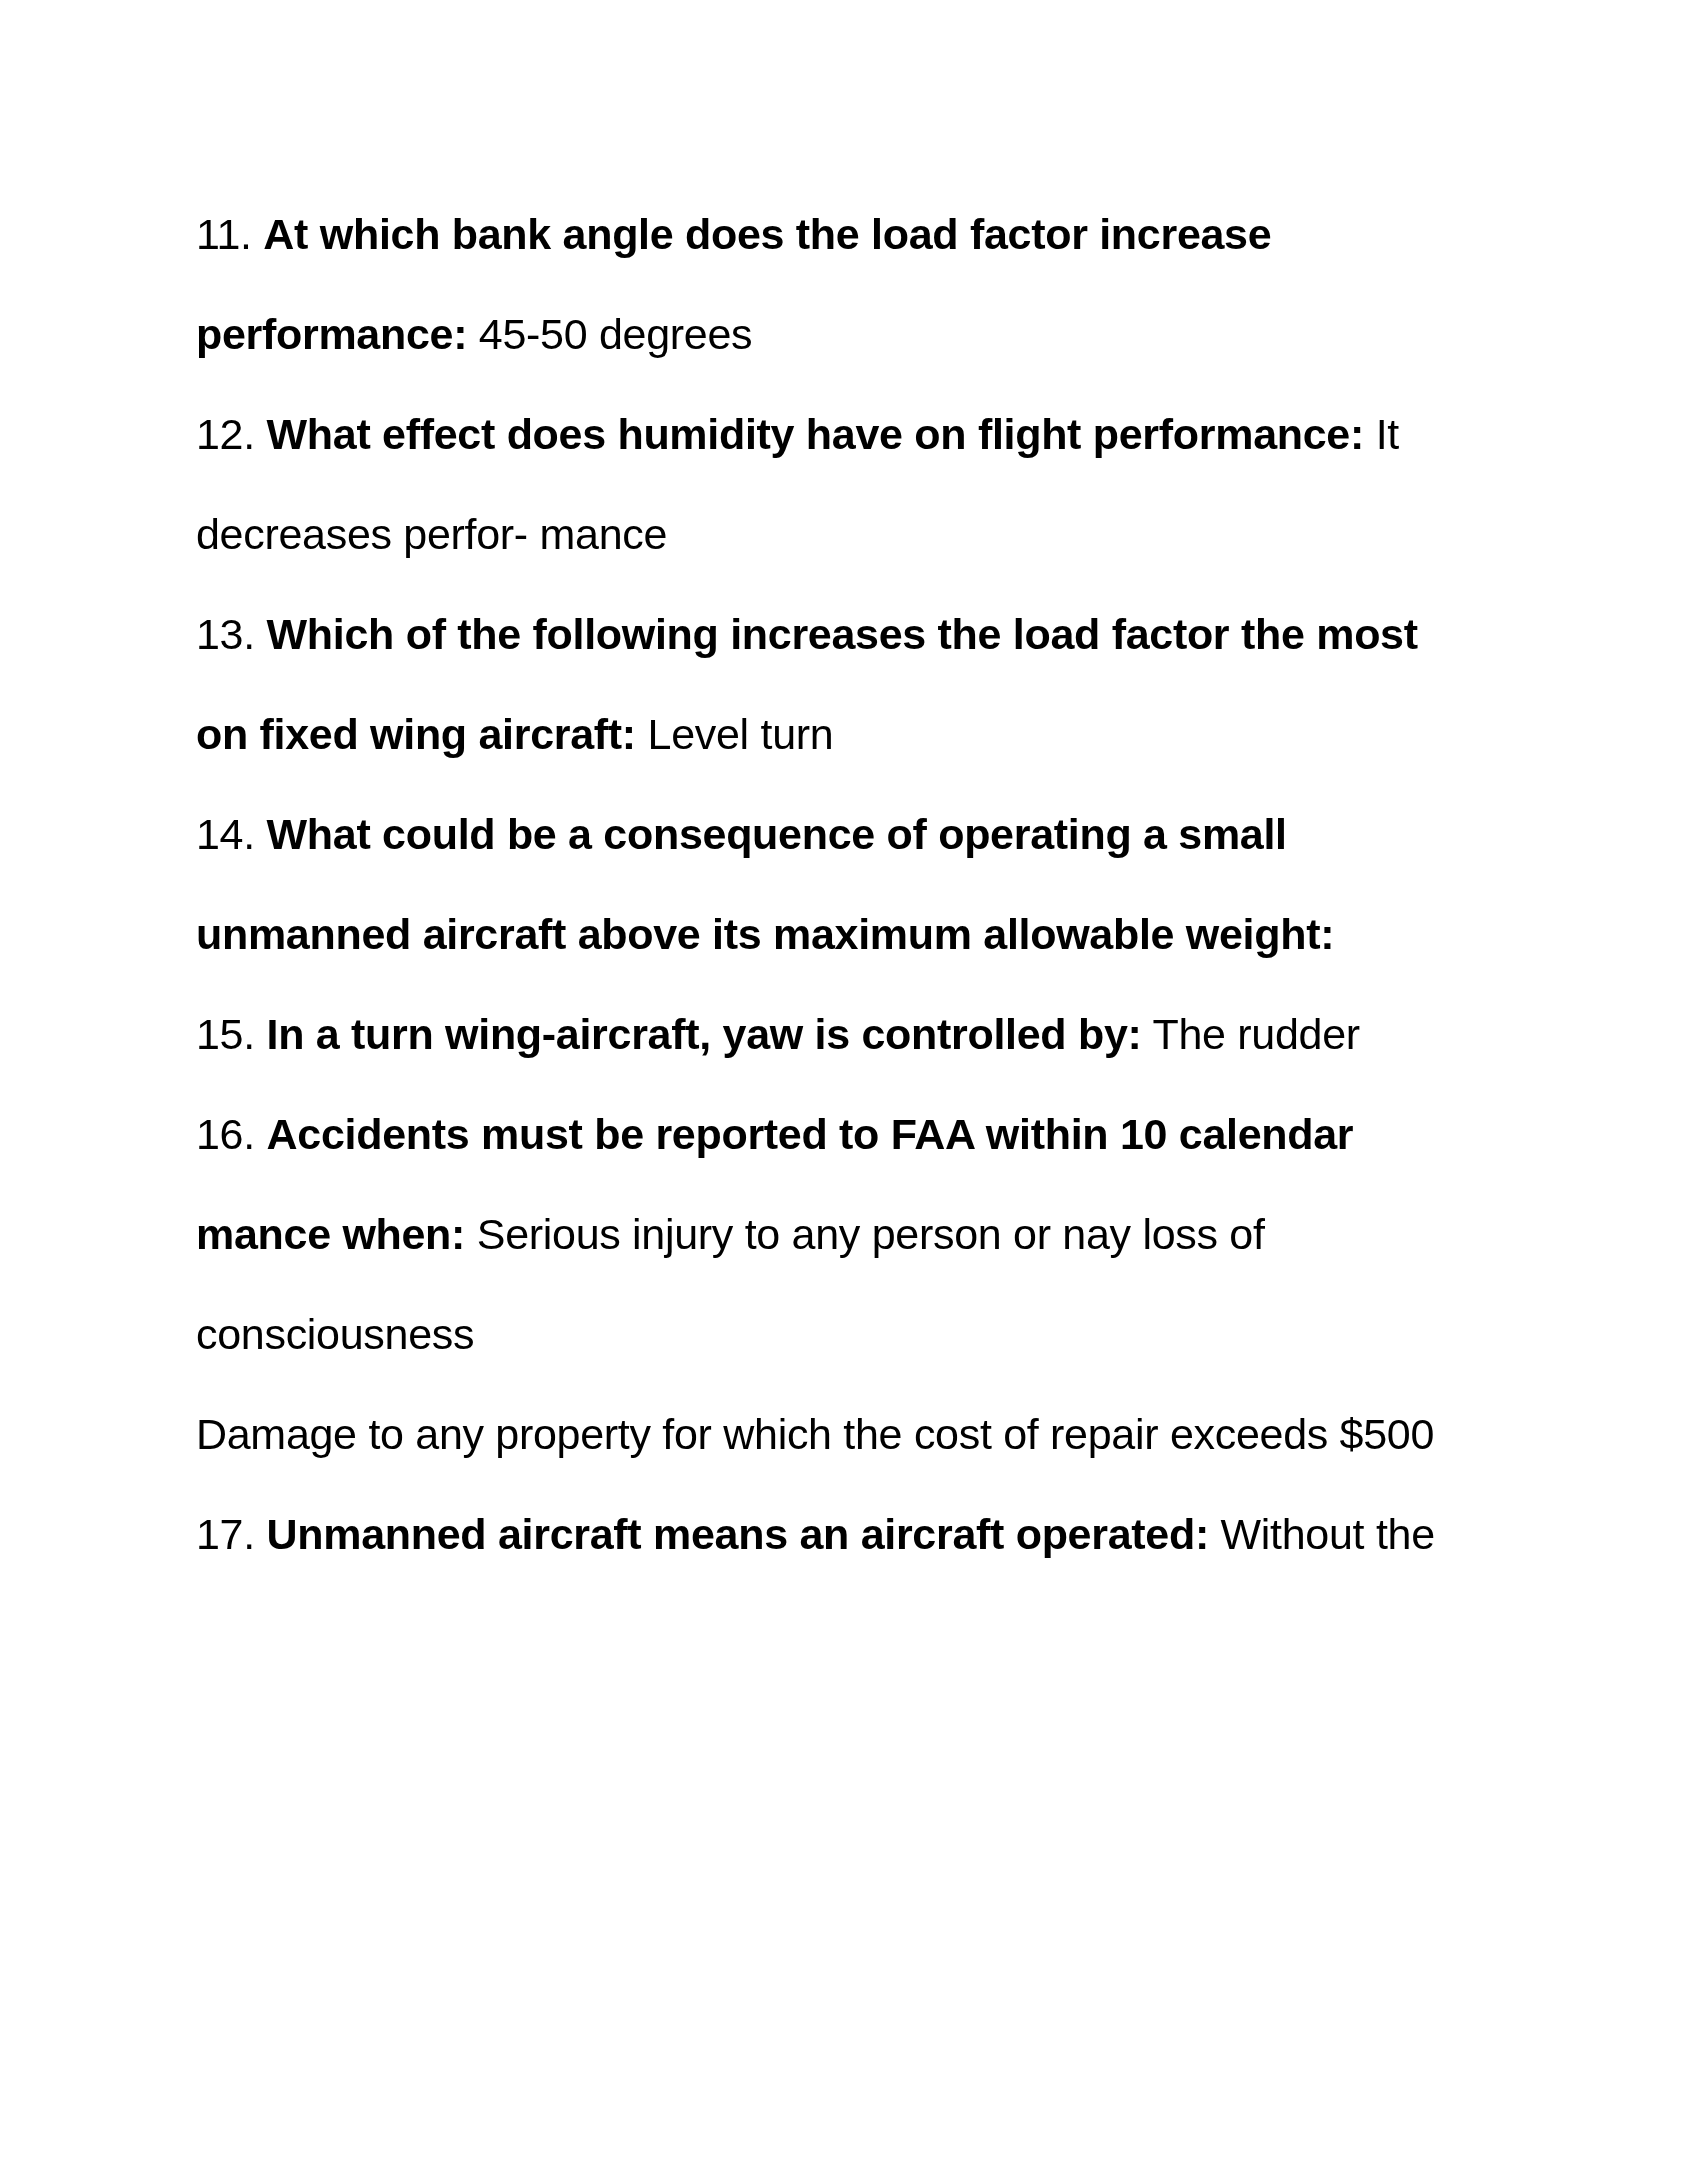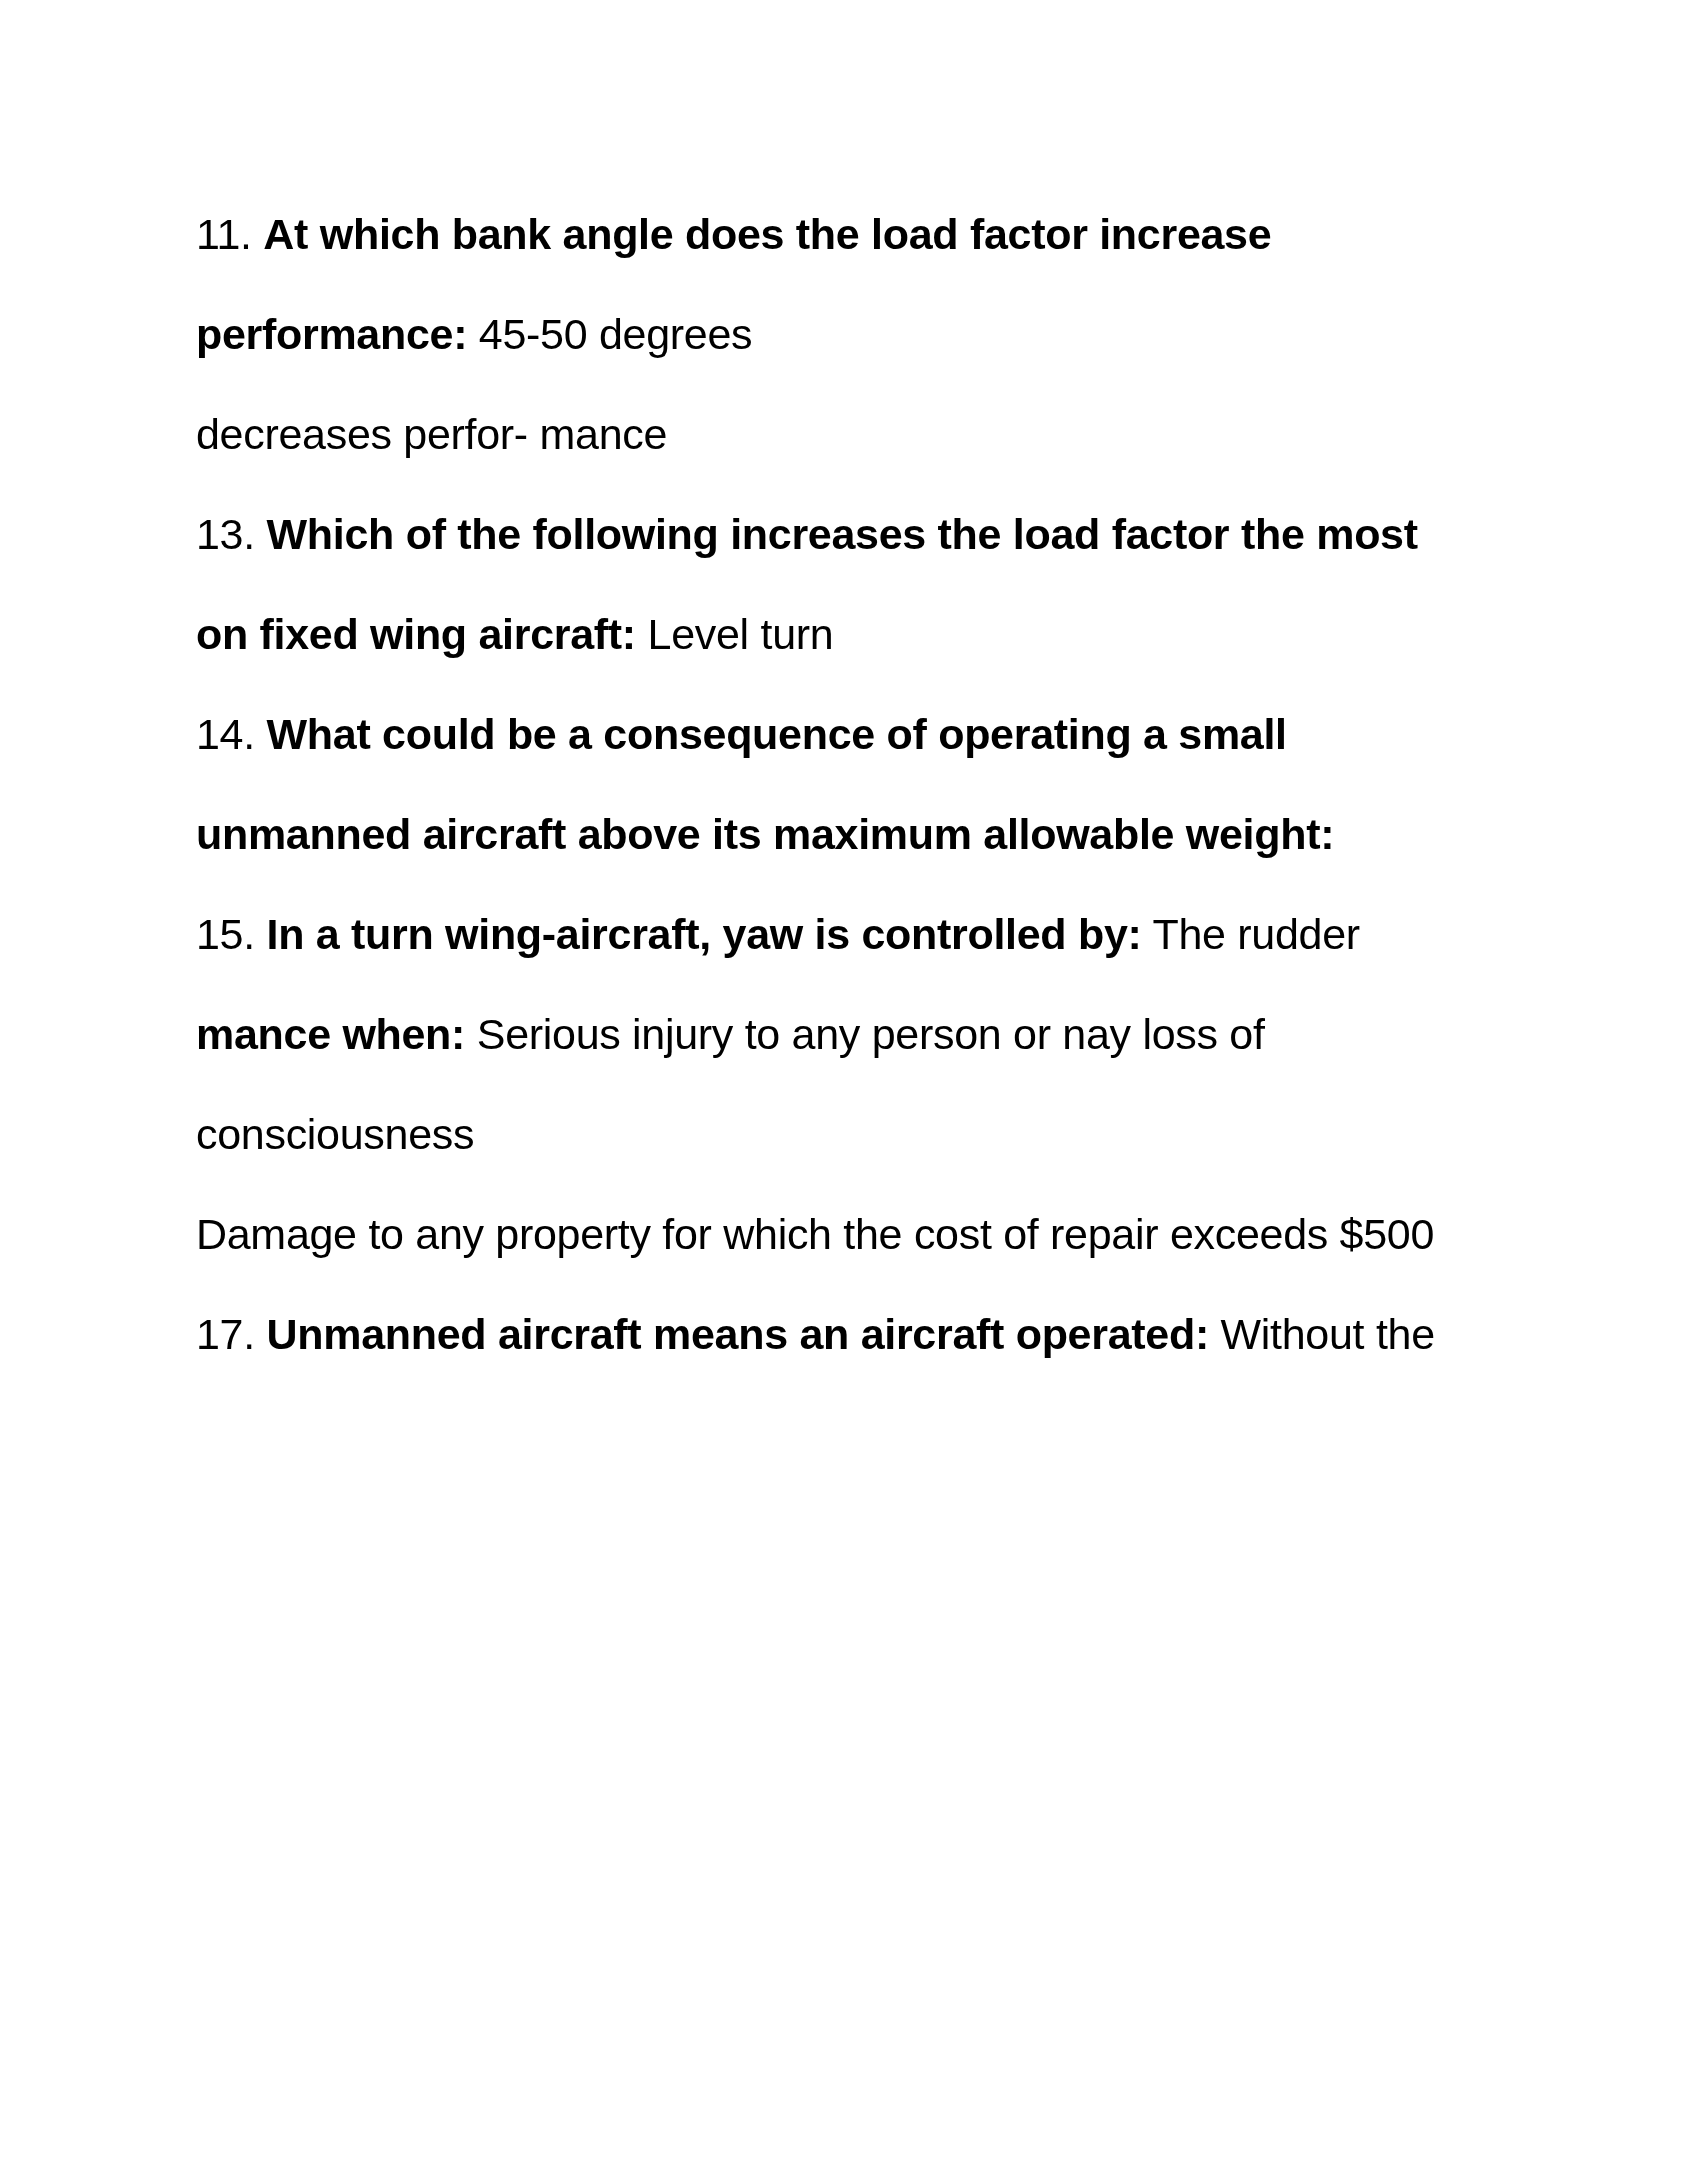--- a/index.html
+++ b/index.html
@@ -40,20 +40,25 @@
   <div class="line">
     <span class="num">11.</span>
     <span class="q">At which bank angle does the load factor increase</span>
   </div>
   <div class="line">
     <span class="q">performance:</span>
     <span class="a">45-50 degrees</span>
   </div>
 
   <div class="line">
+    <span class="num">12.</span>
+    <span class="q">What effect does humidity have on flight performance:</span>
+    <span class="a">It</span>
+  </div>
+  <div class="line">
     <span class="a">decreases perfor- mance</span>
   </div>
 
   <div class="line">
     <span class="num">13.</span>
     <span class="q">Which of the following increases the load factor the most</span>
   </div>
   <div class="line">
     <span class="q">on fixed wing aircraft:</span>
     <span class="a">Level turn</span>
@@ -67,20 +72,24 @@
     <span class="q">unmanned aircraft above its maximum allowable weight:</span>
   </div>
 
   <div class="line">
     <span class="num">15.</span>
     <span class="q">In a turn wing-aircraft, yaw is controlled by:</span>
     <span class="a">The rudder</span>
   </div>
 
   <div class="line">
+    <span class="num">16.</span>
+    <span class="q">Accidents must be reported to FAA within 10 calendar</span>
+  </div>
+  <div class="line">
     <span class="q">mance when:</span>
     <span class="a">Serious injury to any person or nay loss of</span>
   </div>
   <div class="line">
     <span class="a">consciousness</span>
   </div>
   <div class="line">
     <span class="a">Damage to any property for which the cost of repair exceeds $500</span>
   </div>
 

